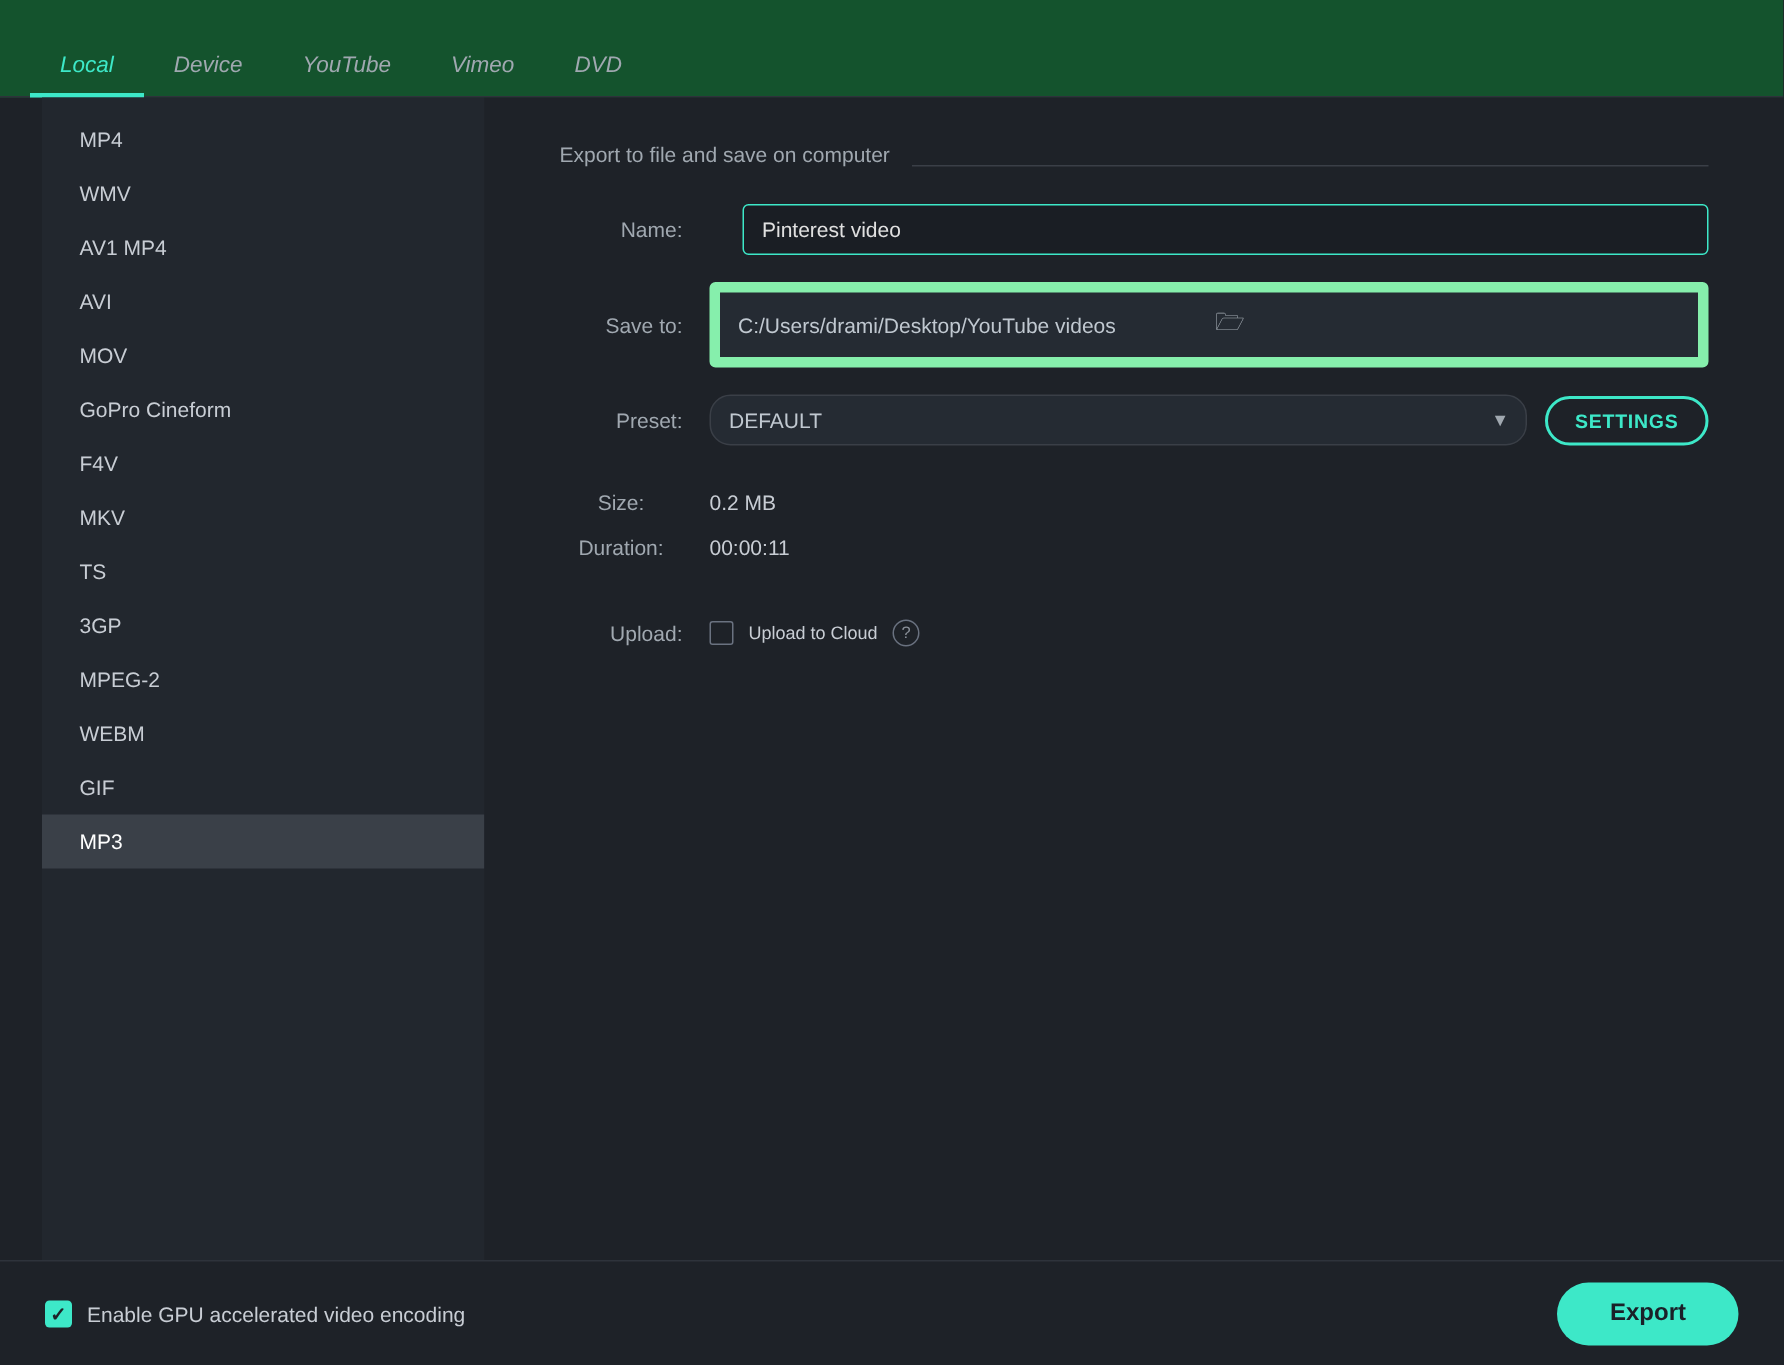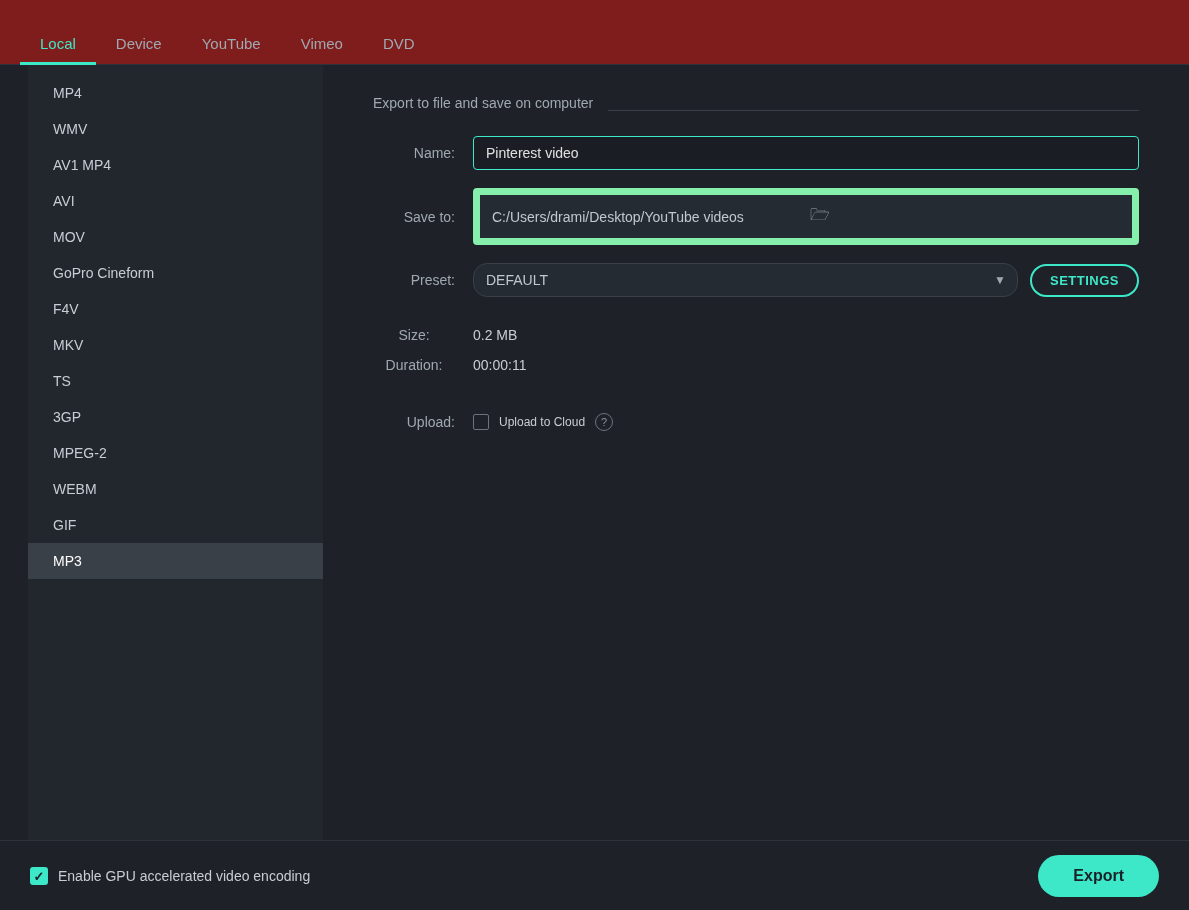--- a/index.html
+++ b/index.html
@@ -10,24 +10,25 @@
       font-size: 14px;
       width: 1189px;
       height: 910px;
       overflow: hidden;
     }
 
     
     .top-nav {
       display: flex;
       align-items: flex-end;
-      background: #7f1d1d;
+      background: #14532d;
       padding: 0 20px;
       height: 65px;
       border-bottom: 1px solid #2e333b;
+      font-style: italic;
     }
     .nav-tab {
       padding: 10px 20px;
       cursor: pointer;
       color: #a0a8b0;
       font-size: 15px;
       border-bottom: 3px solid transparent;
       margin-bottom: -1px;
       user-select: none;
     }
@@ -99,20 +100,21 @@
 
     .name-input {
       flex: 1;
       background: #1a1e24;
       border: 1.5px solid #3de8c8;
       border-radius: 4px;
       padding: 8px 12px;
       color: #e0e0e0;
       font-size: 14px;
       outline: none;
+      margin-left: 22px;
     }
 
     .save-to-wrapper {
       flex: 1;
       display: flex;
       align-items: center;
       background: #252b33;
       border: 7px solid #86efac;
       border-radius: 4px;
       padding: 8px 12px;

